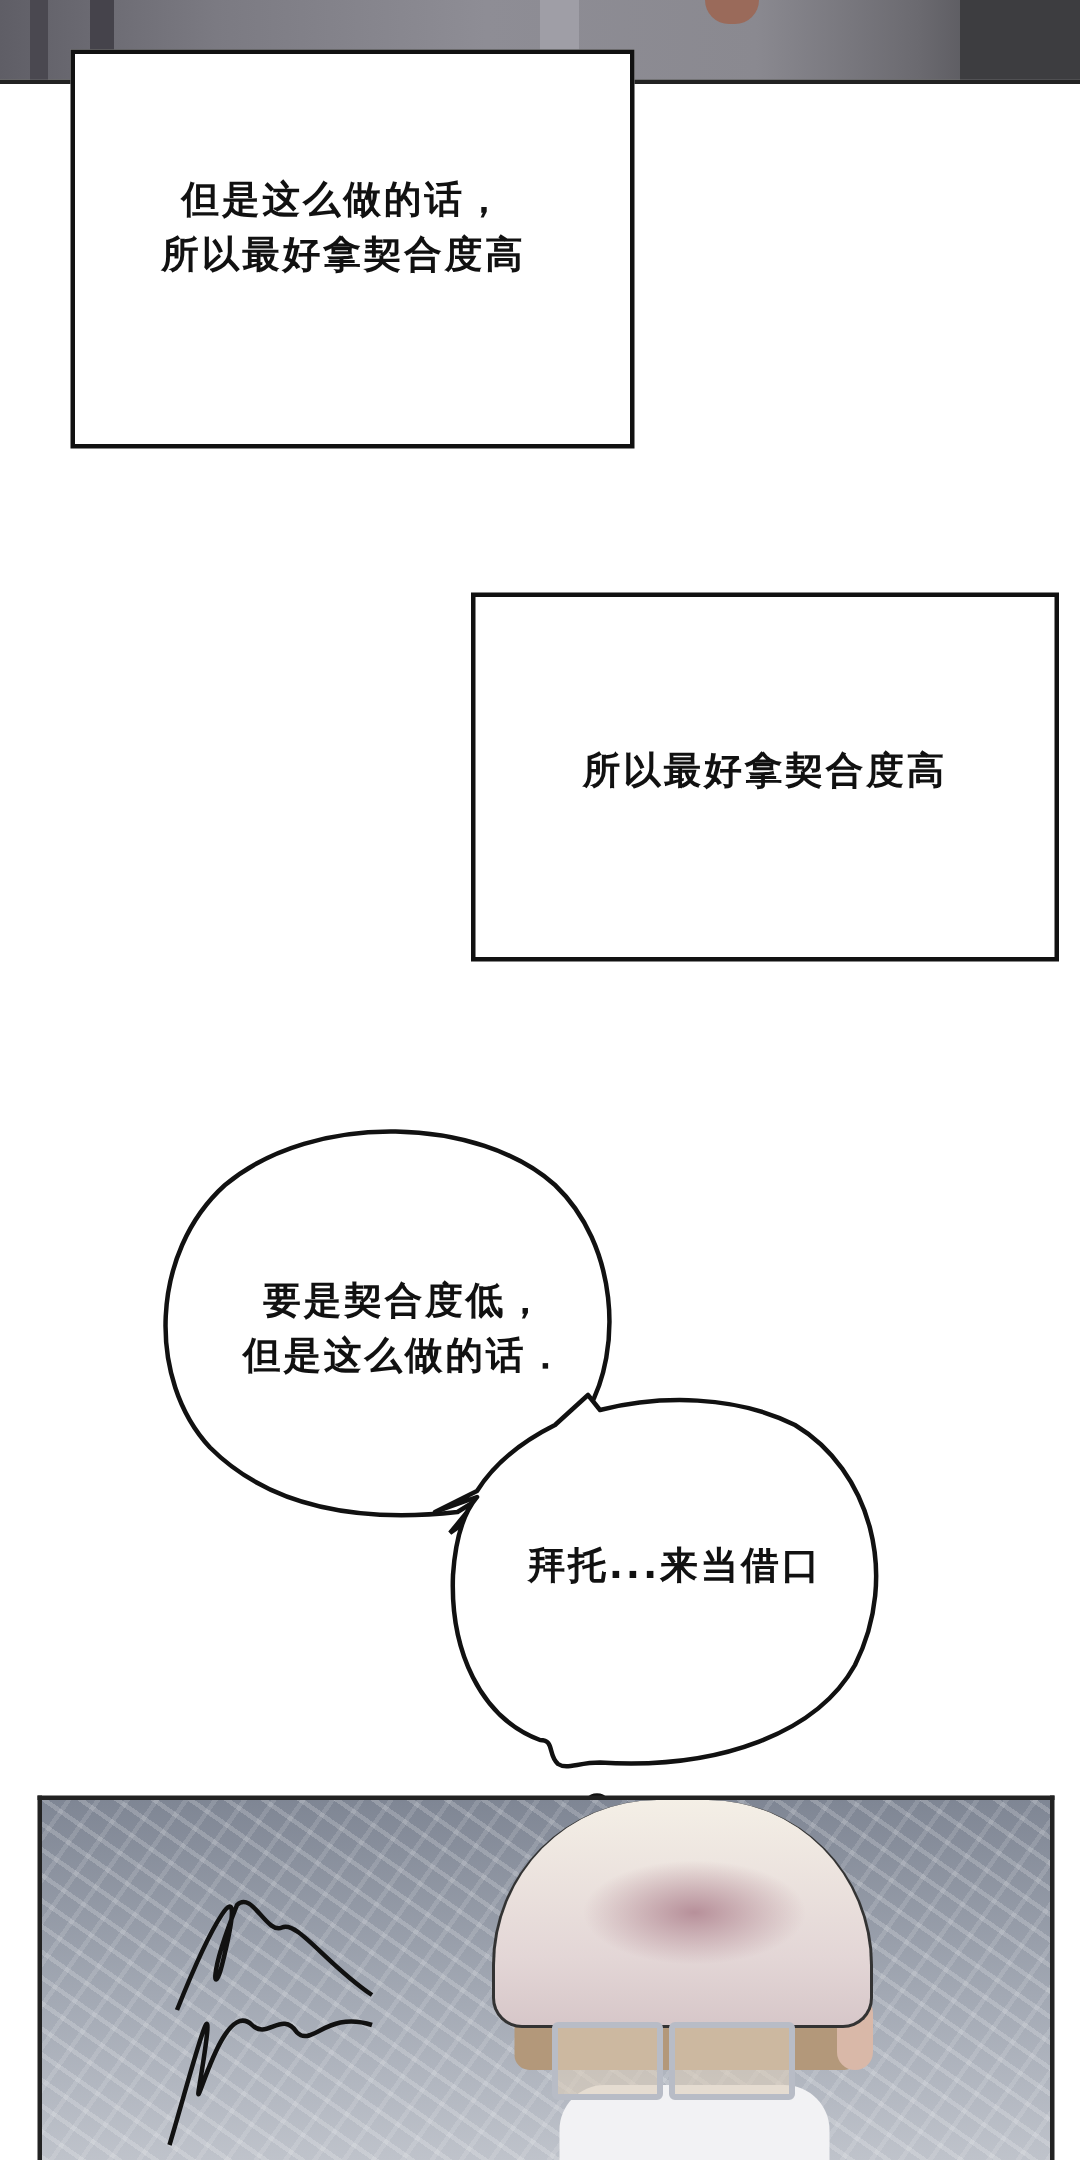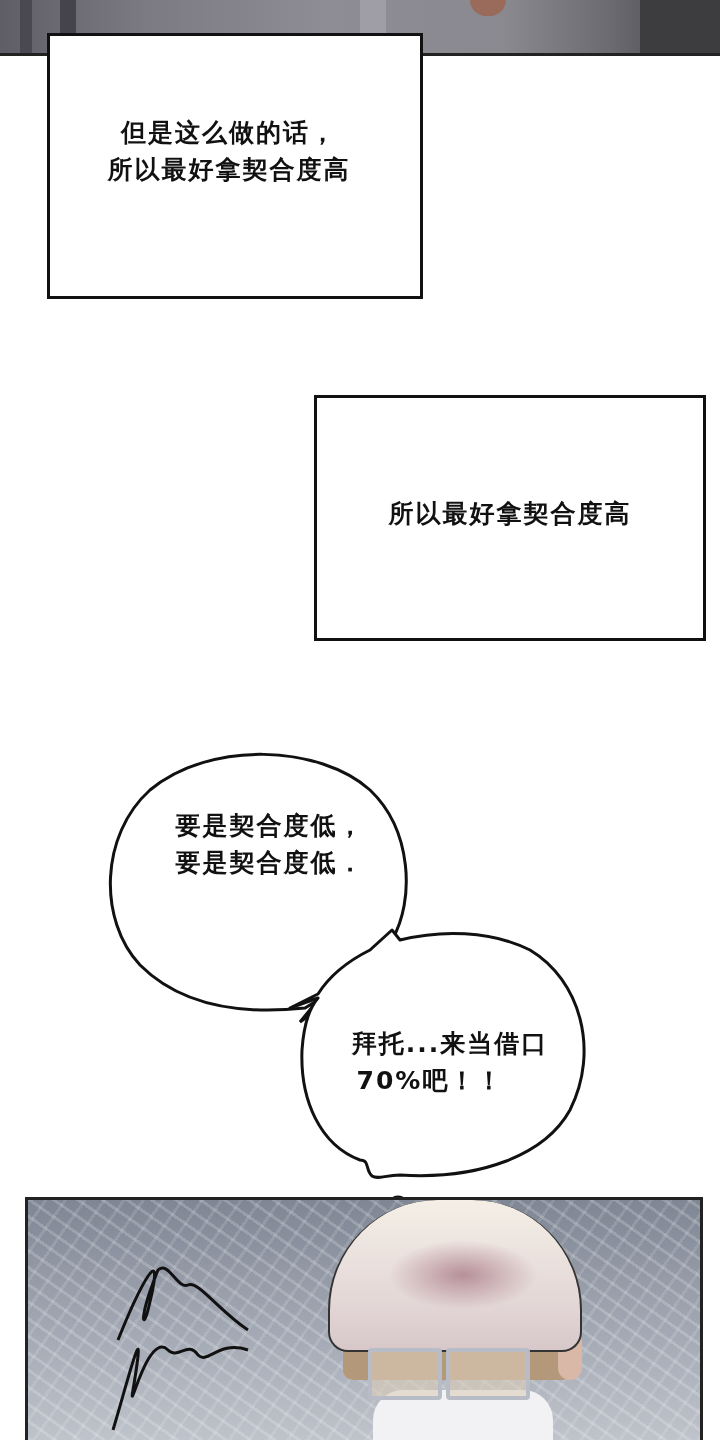--- a/index.html
+++ b/index.html
@@ -18,21 +18,21 @@
     display:flex; align-items:center; justify-content:center; flex-direction:column; }
   .caption-1 { left:47px; top:33px; width:376px; height:266px; }
   .caption-2 { left:314px; top:395px; width:392px; height:246px; }
   .txt { font-size:25px; font-weight:bold; color:#111; line-height:37px; letter-spacing:2px; text-align:center; white-space:nowrap; }
   .caption-1 .txt-block { margin-left:-12px; margin-top:-30px; }
   .caption-2 .txt-block { margin-top:-10px; text-align:center; }
   .caption-2 .txt { text-align:center; }
 
   svg.bubbles { position:absolute; left:0; top:0; width:720px; height:1440px; }
   .bubble-text { position:absolute; text-align:center; }
-  .bt1 { left:140px; top:807px; width:260px; }
+  .bt1 { left:140px; top:848px; width:260px; }
   .bt2 { left:330px; top:1025px; width:240px; }
 
   .bottom-panel { position:absolute; left:25px; top:1197px; width:678px; height:243px;
     border:3px solid #222; box-sizing:border-box; border-bottom:none;
     background:linear-gradient(180deg,#7f8694 0%,#a3a9b4 55%,#bfc3cb 100%); overflow:hidden; }
   .pattern { position:absolute; inset:0;
     background-image:repeating-linear-gradient(35deg, rgba(255,255,255,0.18) 0 3px, transparent 3px 14px),
                      repeating-linear-gradient(-55deg, rgba(255,255,255,0.12) 0 3px, transparent 3px 16px); }
   .cap { position:absolute; left:300px; top:0; width:250px; height:150px; background:linear-gradient(180deg,#f4efe6,#e3d6d6 70%,#d7c7c9);
     border:2px solid #333; border-radius:110px 110px 20px 20px; border-top:none; }
@@ -76,26 +76,25 @@
   <path d="M 400 940 C 440 930, 490 930, 530 950 C 580 980, 600 1050, 570 1110 C 545 1155, 480 1180, 400 1175 C 385 1175, 378 1180, 372 1176 C 365 1170, 370 1160, 360 1160 C 320 1145, 300 1100, 302 1050 C 304 1020, 312 1005, 318 998 L 290 1008 L 318 994 C 330 975, 350 960, 370 950 L 392 930 Z" fill="#ffffff" stroke="#111" stroke-width="3" stroke-linejoin="round"></path>
 
   <path d="M 392 938 C 380 950, 360 955, 350 958" fill="none" stroke="#fff" stroke-width="0"></path>
 
   <ellipse cx="398" cy="1207" rx="9" ry="10" fill="#fff" stroke="#111" stroke-width="3"></ellipse>
   <ellipse cx="419" cy="1237" rx="6" ry="7" fill="#fff" stroke="#111" stroke-width="3"></ellipse>
 </svg>
 
 <div class="bubble-text bt1">
   <div class="txt" style="text-align:center">要是契合度低，</div>
-  <div class="txt" style="text-align:center">要是契合度低．</div>
+  <div class="txt" style="text-align:center">但是这么做的话．</div>
 </div>
 
 <div class="bubble-text bt2">
   <div class="txt" style="text-align:center">拜托...来当借口</div>
-  <div class="txt" style="text-align:center;margin-left:-40px">70%吧！！</div>
 </div>
 
 <div class="bottom-panel">
   <div class="pattern"></div>
   <svg class="scribble" style="left:80px;top:30px" width="180" height="210" viewBox="0 0 180 210">
     <path d="M 10 110 C 30 60, 60 0, 40 80 C 35 100, 30 90, 50 40 C 60 30, 70 60, 80 55 C 90 50, 110 80, 140 100" fill="none" stroke="#111" stroke-width="3"></path>
     <path d="M 5 200 C 20 150, 40 70, 25 160 C 20 190, 40 100, 60 120 C 70 130, 80 110, 90 125 C 100 135, 110 110, 140 120" fill="none" stroke="#111" stroke-width="3"></path>
   </svg>
   <div class="hair"></div>
   <div class="ear"></div>

